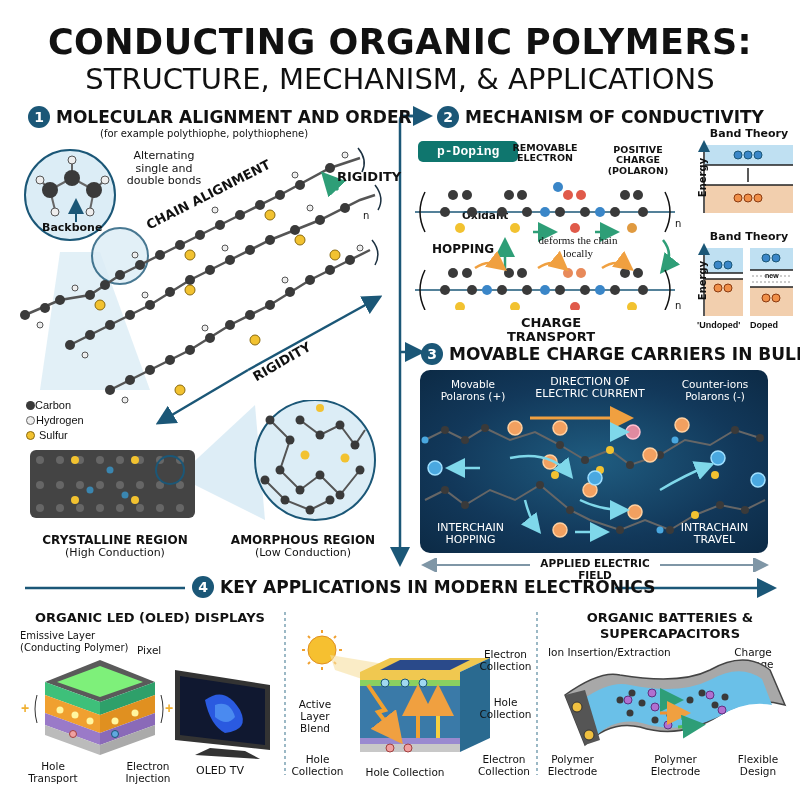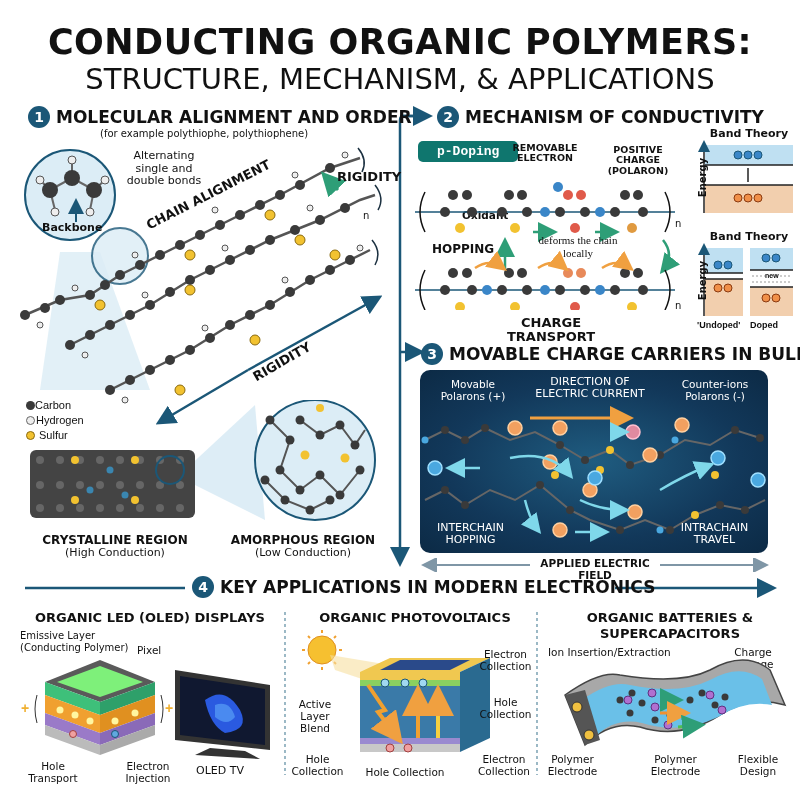--- a/index.html
+++ b/index.html
@@ -543,21 +543,20 @@
   <polygon points="165,21 250,34 250,90 165,80" fill="#101830"></polygon>
   <path d="M190,45 Q210,30 225,55 Q235,75 210,78 Q195,70 190,45 z" fill="#2a5ae0"></path>
   <path d="M200,50 Q215,45 220,62 Q212,72 200,62 z" fill="#4a8af0"></path>
   <polygon points="195,93 230,96 245,104 180,100" fill="#333"></polygon>
 </svg>
 <div class="abs lbl-n" style="left:28px;top:760px;width:50px;font-size:10.5px;">Hole Transport</div>
 <div class="abs lbl-n" style="left:118px;top:760px;width:60px;font-size:10.5px;">Electron Injection</div>
 <div class="abs lbl-n" style="left:190px;top:765px;width:60px;font-size:11px;">OLED TV</div>
 
 <div class="abs app-title" style="left:295px;top:610px;width:240px;">
-  <div>ORGANIC PHOTOVOLTAICS</div>
 </div>
 <svg class="abs" style="left:290px;top:630px" width="250" height="135">
 
   <circle cx="32" cy="20" r="14" fill="#f6c030" stroke="#e09020" stroke-width="1"></circle>
   <g stroke="#f0a030" stroke-width="2">
     <line x1="32" y1="0" x2="32" y2="3"></line>
       <line x1="32" y1="37" x2="32" y2="40"></line>
       <line x1="12" y1="20" x2="15" y2="20"></line>
       <line x1="49" y1="20" x2="52" y2="20"></line>
     <line x1="18" y1="6" x2="20" y2="8"></line>

